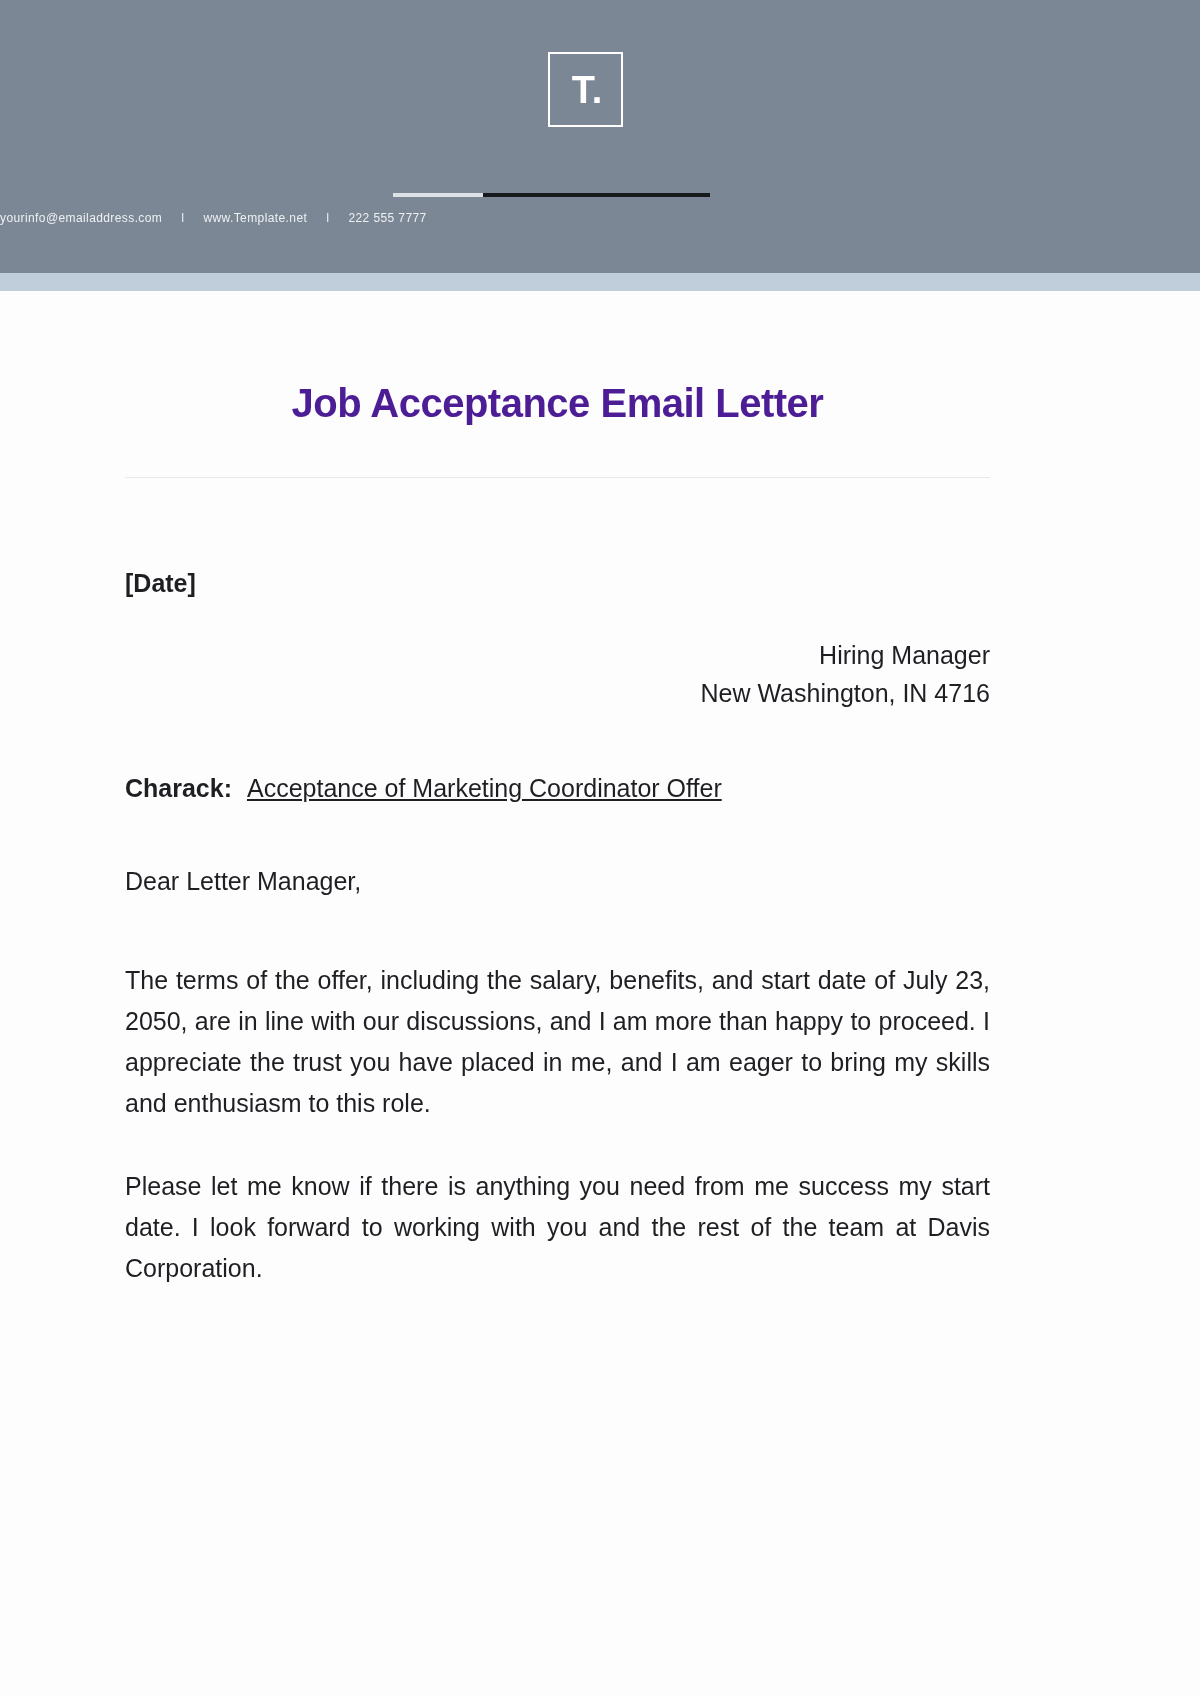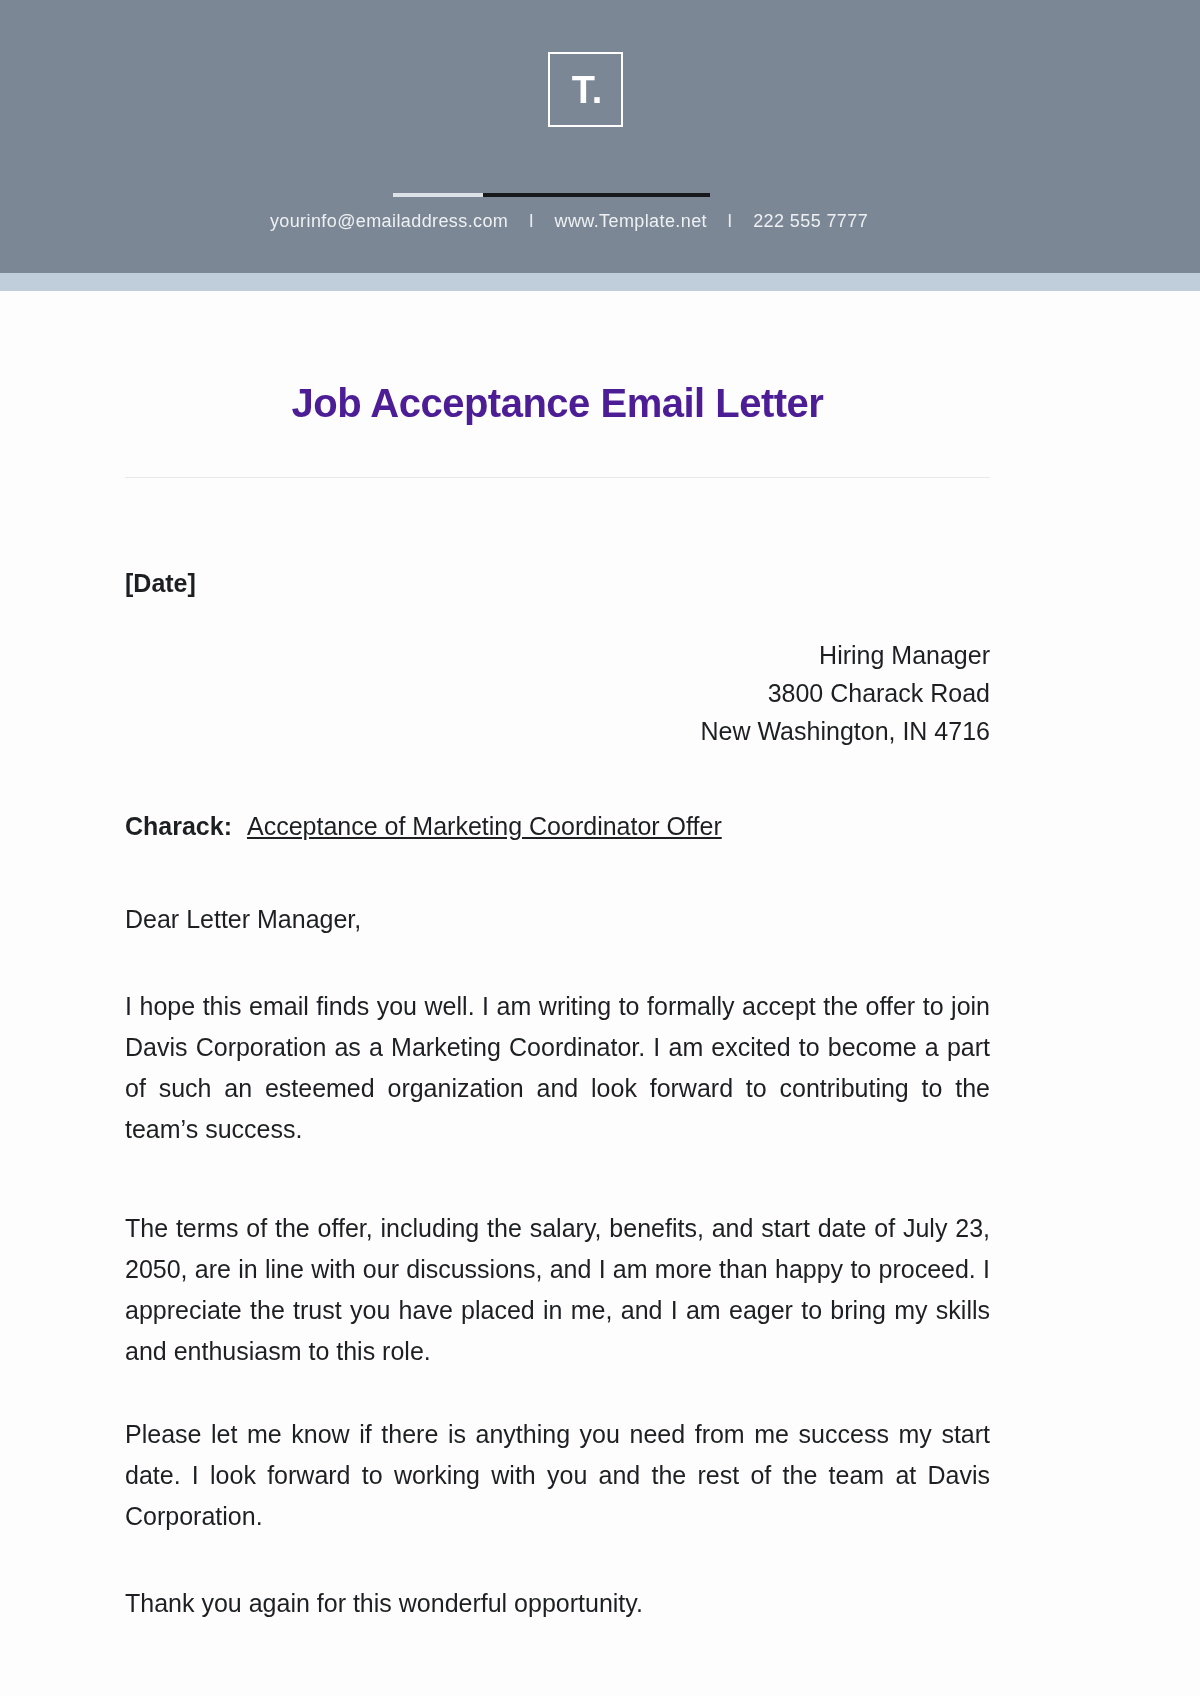--- a/index.html
+++ b/index.html
@@ -46,25 +46,24 @@
     left: 393px;
     top: 193px;
     height: 4px;
     display: flex;
   }
   .header-divider .seg-light { width: 90px;  height: 4px; background: #dde2e7; }
   .header-divider .seg-dark  { width: 227px; height: 4px; background: #17191c; }
   .contact-line {
     position: absolute;
     top: 211px;
-    left: 12px;
+    left: 0;
     width: 1114px;
-    text-align: center;
     color: #eef1f3;
-    font-size: 18px;
+    font-size: 12px;
     letter-spacing: 0.4px;
     white-space: nowrap;
   }
   .contact-line .sep { margin: 0 15px; opacity: 0.95; }
 
   .accent-strip {
     width: 100%;
     height: 18px;
     background: #c0cedb;
   }
@@ -132,31 +131,28 @@
   <div class="accent-strip"></div>
 
   <main class="content">
     <h1 class="doc-title">Job Acceptance Email Letter</h1>
     <hr class="title-divider">
 
     <p class="p-date">[Date]</p>
 
     <p class="p-address">
       <span>Hiring Manager</span>
-      <span>3800 Charack Road</span>
       <span>New Washington, IN 4716</span>
     </p>
 
     <p class="p-subject">
       <span class="subject-label">Charack:</span>
       <span class="subject-text">Acceptance of Marketing Coordinator Offer</span>
     </p>
 
     <p class="p-salutation">Dear Letter Manager,</p>
 
-    <p class="p-body p-body-1">I hope this email finds you well. I am writing to formally accept the offer to join Davis Corporation as a Marketing Coordinator. I am excited to become a part of such an esteemed organization and look forward to contributing to the team’s success.</p>
     <p class="p-body p-body-2">The terms of the offer, including the salary, benefits, and start date of July 23, 2050, are in line with our discussions, and I am more than happy to proceed. I appreciate the trust you have placed in me, and I am eager to bring my skills and enthusiasm to this role.</p>
     <p class="p-body p-body-3">Please let me know if there is anything you need from me success my start date. I look forward to working with you and the rest of the team at Davis Corporation.</p>
 
-    <p class="p-closing">Thank you again for this wonderful opportunity.</p>
   </main>
 
 </div>
 
 </body></html>

